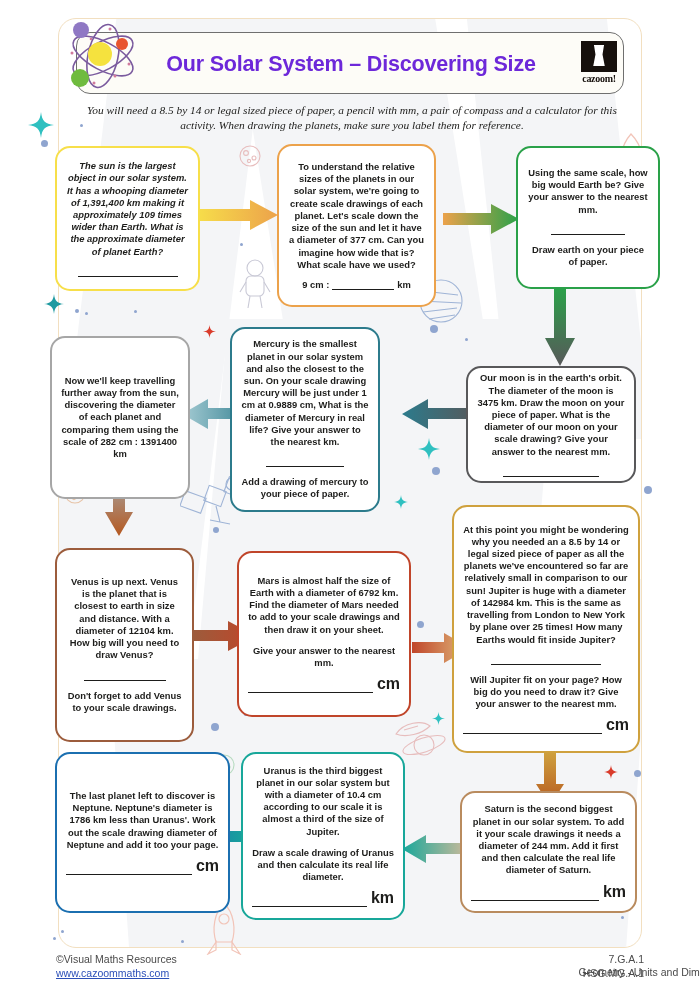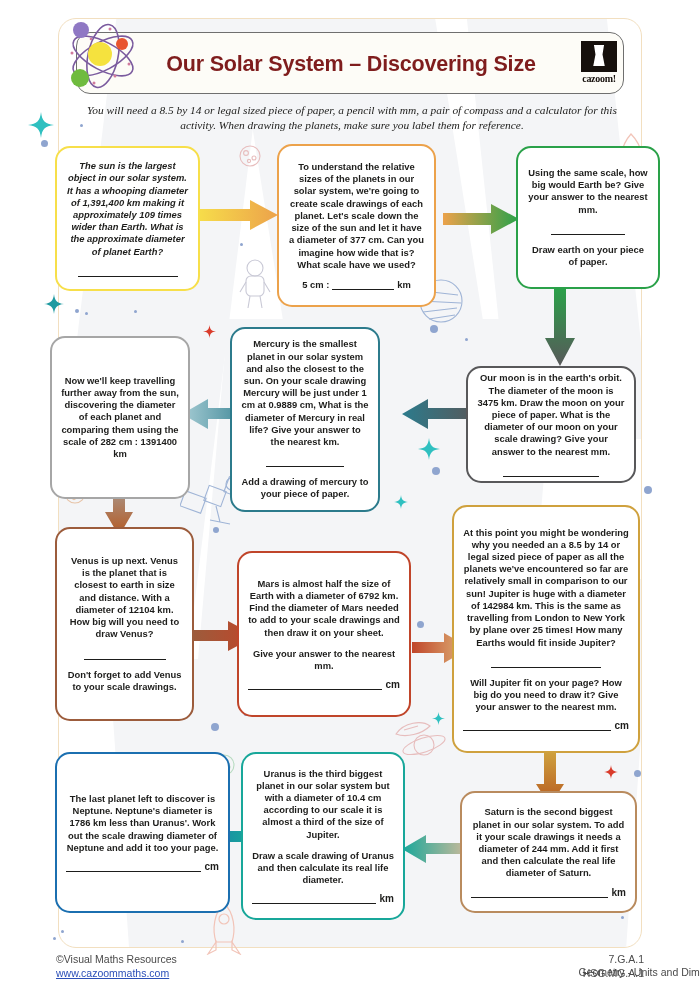--- a/index.html
+++ b/index.html
@@ -28,21 +28,21 @@
   .b6 { left:470px; top:560px; width:110px; height:370px; transform:skewX(-4deg); }
 
   
   .header {
     position:absolute; left:76px; top:32px; width:548px; height:62px;
     border:1.6px solid #6f6f6f; border-radius:14px; background:#fdfcf7;
   }
   .header-title {
     position:absolute; left:0; top:0; width:548px; height:62px;
     display:flex; align-items:center; justify-content:center;
-    font-size:21.5px; font-weight:bold; color:#7f1d1d; letter-spacing:-0.2px;
+    font-size:21.5px; font-weight:bold; color:#6d28d9; letter-spacing:-0.2px;
   }
   .logo-atom { position:absolute; left:60px; top:20px; width:86px; height:72px; }
   .logo-caz {
     position:absolute; right:0; top:8px; width:48px; height:47px;
     display:flex; flex-direction:column; align-items:center;
   }
   .caz-box { width:36px; height:31px; background:#16100c; display:flex; align-items:center; justify-content:center; }
   .caz-cup { width:16px; height:24px; background:#fff;
      clip-path: polygon(18% 0, 82% 0, 72% 42%, 86% 90%, 14% 90%, 28% 42%); }
   .caz-txt { font-family:"Liberation Serif", serif; font-weight:bold; font-size:10px; color:#16100c; margin-top:1px; letter-spacing:-0.3px;}
@@ -59,21 +59,21 @@
     position:absolute; background:#ffffff; border-radius:15px;
     border-style:solid; border-width:2.6px;
     display:flex; flex-direction:column; align-items:center; justify-content:center;
     padding:8px 9px; z-index:4;
   }
   .box p { font-size:9.4px; line-height:12.2px; font-weight:bold; color:#1d1d1b; text-align:center; }
   .box p.small-gap { margin-top:9px; }
   .ansrow { display:flex; align-items:flex-end; justify-content:center; gap:3px; margin-top:8px; font-size:9.4px; font-weight:bold; color:#1d1d1b;}
   .ansrow .line { border-bottom:1.4px solid #1d1d1b; height:11px; }
   .ansrow-right { width:100%; display:flex; align-items:flex-end; justify-content:flex-start; gap:4px; margin-top:6px;
-     font-size:10px; font-weight:bold; color:#1d1d1b;}
+     font-size:16px; font-weight:bold; color:#1d1d1b;}
   .ansrow-right .line { flex:1; border-bottom:1.4px solid #1d1d1b; height:12px; }
 
   
   .arrow { position:absolute; z-index:2; }
 
   
   .footer { position:absolute; left:0; top:952px; width:700px; height:38px; }
   .f-left { position:absolute; left:56px; top:0; font-size:10.5px; color:#4a4a4a; line-height:14px;}
   .f-left a { color:#2b4fb8; text-decoration:underline; }
   .f-mid { position:absolute; left:0; width:700px; top:14px; text-align:right; font-size:10.5px; color:#4a4a4a;margin-left:36px;}
@@ -380,21 +380,21 @@
   <div class="box" style="left:55px;top:146px;width:145px;height:145px;border-color:#f7df4a;font-style:italic;">
     <p>The sun is the largest object in our solar system. It has a whooping diameter of 1,391,400 km making it approximately 109 times wider than Earth. What is the approximate diameter of planet Earth?</p>
     <div class="ansrow">
       <span class="line" style="width:100px;"></span>
     </div>
   </div>
 
   <div class="box" style="left:277px;top:144px;width:159px;height:163px;border-color:#eca24b;">
     <p>To understand the relative sizes of the planets in our solar system, we're going to create scale drawings of each planet. Let's scale down the size of the sun and let it have a diameter of 377 cm. Can you imagine how wide that is? What scale have we used?</p>
     <div class="ansrow">
-      <span>5 cm :</span>
+      <span>9 cm :</span>
       <span class="line" style="width:62px;"></span>
       <span>km</span>
     </div>
   </div>
 
   <div class="box" style="left:516px;top:146px;width:144px;height:143px;border-color:#2aa149;">
     <p>Using the same scale, how big would Earth be? Give your answer to the nearest mm.</p>
     <div class="ansrow">
       <span class="line" style="width:74px;"></span>
     </div>
@@ -413,21 +413,21 @@
     <div class="ansrow">
       <span class="line" style="width:78px;"></span>
     </div>
     <p class="small-gap">Add a drawing of mercury to your piece of paper.</p>
   </div>
 
   <div class="box" style="left:50px;top:336px;width:140px;height:163px;border-color:#a6a6a6;">
     <p>Now we'll keep travelling further away from the sun, discovering the diameter of each planet and comparing them using the scale of 282 cm : 1391400 km</p>
   </div>
 
-  <div class="box" style="left:55px;top:527px;width:139px;height:194px;border-color:#9c5c3c;">
+  <div class="box" style="left:55px;top:548px;width:139px;height:194px;border-color:#9c5c3c;">
     <p>Venus is up next. Venus is the planet that is closest to earth in size and distance. With a diameter of 12104 km. How big will you need to draw Venus?</p>
     <div class="ansrow">
       <span class="line" style="width:82px;"></span>
     </div>
     <p class="small-gap">Don't forget to add Venus to your scale drawings.</p>
   </div>
 
   <div class="box" style="left:237px;top:551px;width:174px;height:166px;border-color:#c0452a;">
     <p>Mars is almost half the size of Earth with a diameter of 6792 km. Find the diameter of Mars needed to add to your scale drawings and then draw it on your sheet.</p>
     <p class="small-gap">Give your answer to the nearest mm.</p>

